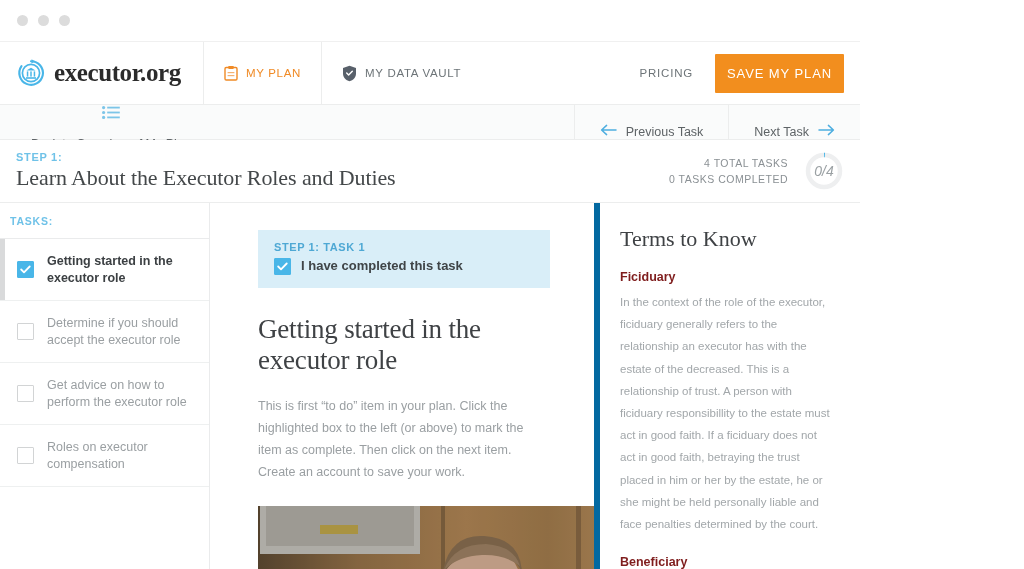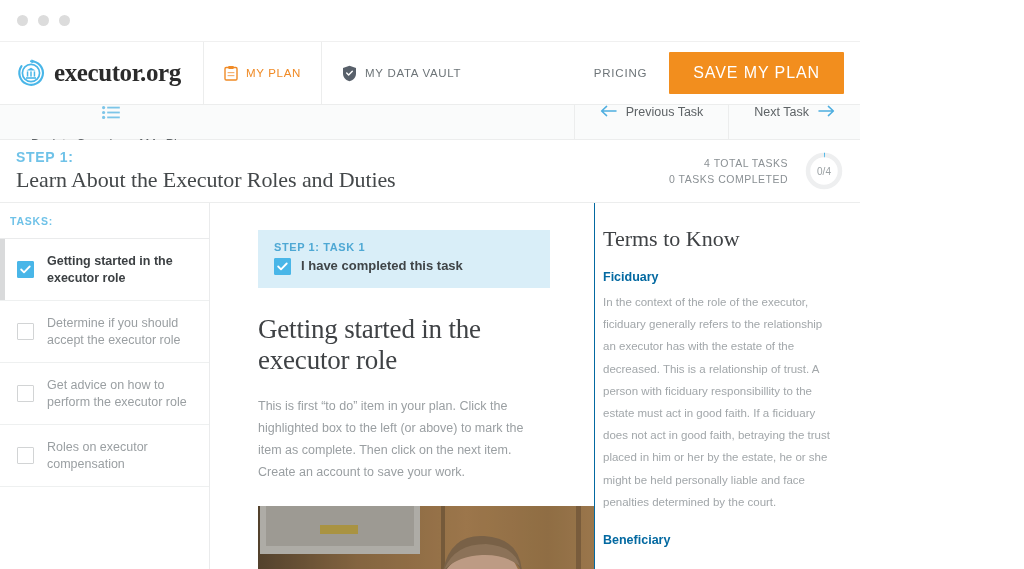--- a/index.html
+++ b/index.html
@@ -62,77 +62,77 @@
   .nav-spacer { flex: 1; }
   .pricing {
     display: flex; align-items: center;
     font-size: 11.5px; letter-spacing: 0.8px; color: #6d7478;
     padding: 0 22px; cursor: pointer;
   }
   .save-btn {
     align-self: center;
     background: #f28e1e; color: #ffffff;
     border: none;
-    font-size: 16px; letter-spacing: 0.9px;
+    font-size: 13px; letter-spacing: 0.9px;
     font-family: "Liberation Sans", sans-serif;
-    padding: 12px 24px; margin-right: 16px;
+    padding: 12px 12px; margin-right: 16px;
     cursor: pointer; border-radius: 1px;
     white-space: nowrap;
   }
 
   
   .crumbbar {
     height: 35px; flex: 0 0 35px;
     background: #fafbfb;
     border-bottom: 1px solid #eceded;
     display: flex; align-items: stretch;
   }
   .crumb-left {
     display: flex; align-items: center; gap: 14px;
     padding-left: 31px; cursor: pointer; flex-direction: column;
   }
   .crumb-left .label { font-size: 12.5px; color: #5e6366; }
   .crumb-spacer { flex: 1; }
   .navbtn {
-    display: flex; align-items: flex-start; gap: 9px;
+    display: flex; align-items: flex-end; gap: 9px;
     padding: 0 25px;
     border-left: 1px solid #eceded;
     font-size: 12.5px; color: #5e6366;
     cursor: pointer; white-space: nowrap;
   }
 
   
   .stephead {
     flex: 0 0 63px;
     background: #ffffff;
     border-bottom: 1px solid #eceded;
     display: flex; align-items: center;
     padding: 0 16px 0 16px;
   }
   .step-kicker {
-    font-size: 14px; color: #6fc2e8;
+    font-size: 11px; color: #6fc2e8;
     letter-spacing: 0.7px; font-weight: bold;
     margin-bottom: 2px;
   }
   .step-title {
     font-family: "Liberation Serif", serif;
     font-size: 22px; color: #44484a; font-weight: normal;
     letter-spacing: -0.1px;
   }
   .step-spacer { flex: 1; }
   .counts {
     text-align: right; font-size: 10.5px;
     color: #8a9094; letter-spacing: 0.5px; line-height: 1.55;
     margin-right: 16px;
   }
   .ring-wrap { position: relative; width: 40px; height: 40px; }
   .ring-label {
     position: absolute; inset: 0;
     display: flex; align-items: center; justify-content: center;
-    font-size: 10px; color: #9aa0a3;
+    font-size: 14px; color: #9aa0a3; font-style: italic;
   }
 
   
   .body {
     flex: 1; display: flex; min-height: 0;
   }
 
   
   .tasks {
     width: 210px; flex: 0 0 210px;
@@ -207,31 +207,31 @@
   .video {
     width: 452px; height: 160px;
     position: relative; overflow: hidden;
     background: #6b4a2c;
   }
 
   
   .terms {
     width: 266px; flex: 0 0 266px;
     background: #ffffff;
-    border-left: 1px solid #0369a1;
-    padding: 23px 26px 0 8px;
+    border-left: 6px solid #0369a1;
+    padding: 23px 26px 0 20px;
     overflow: hidden;
   }
   .terms-title {
     font-family: "Liberation Serif", serif;
     font-size: 22px; color: #3f4245; font-weight: normal;
     margin-bottom: 18px;
   }
   .term-name {
-    font-size: 12.5px; font-weight: bold; color: #0369a1;
+    font-size: 12.5px; font-weight: bold; color: #7f1d1d;
     margin-bottom: 7px;
   }
   .term-def {
     font-size: 11.5px; line-height: 1.93; color: #a2a7aa;
     margin-bottom: 20px;
   }
 </style>
 </head>
 <body>
 

